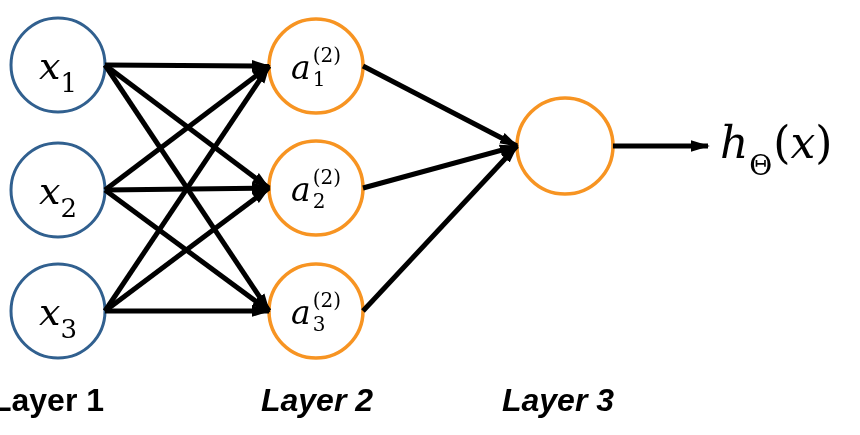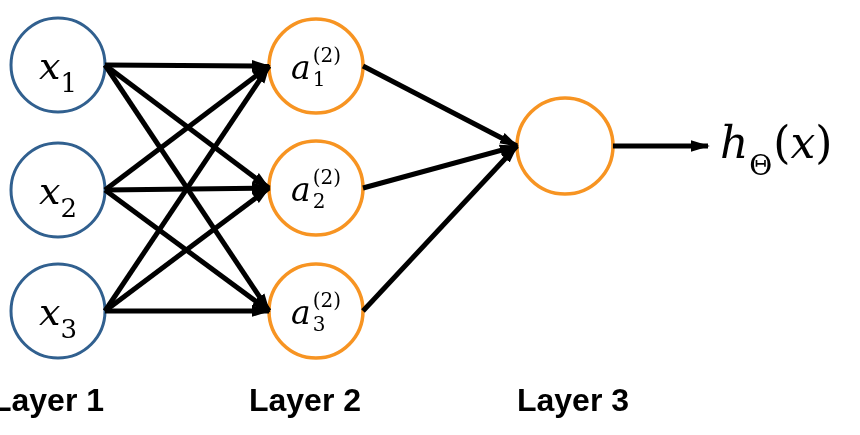--- a/index.html
+++ b/index.html
@@ -100,22 +100,22 @@
     width: 160px;
     text-align: center;
     font-family: "Liberation Sans", sans-serif;
     font-size: 32px;
     font-weight: 600;
     color: var(--label-text, #000000);
     line-height: 1.2;
     white-space: nowrap;
   }
   #layer-label-1 { left: -32px; }
-  #layer-label-2 { left: 225px; }
-  #layer-label-3 { left: 493px; }
+  #layer-label-2 { left: 237px; font-style: italic; }
+  #layer-label-3 { left: 478px; font-style: italic; }
 </style>
 </head>
 <body>
 
 <div id="canvas">
 
   <svg id="net-svg" width="860" height="435" viewBox="0 0 860 435">
     <defs>
       <marker id="ah" viewBox="0 0 10 7" refX="9" refY="3.5" markerWidth="3.8" markerHeight="2.7" orient="auto" markerUnits="strokeWidth">
         <path class="arrowhead" d="M0,0.4 L10,3.5 L0,6.6 Z"></path>

